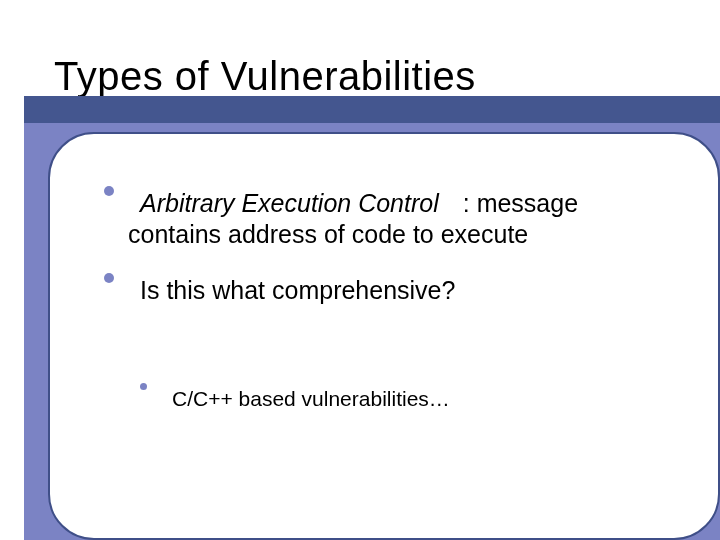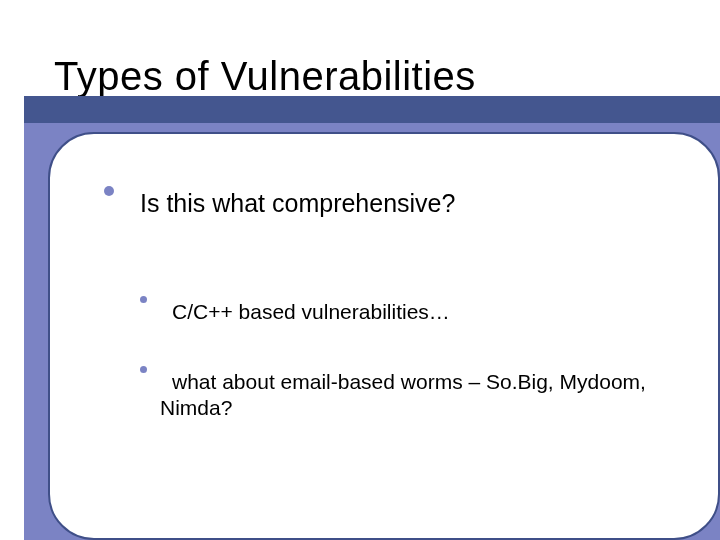--- a/index.html
+++ b/index.html
@@ -109,21 +109,23 @@
 <div class="slide">
   <div class="title-band">
     <div class="title-text">Types of Vulnerabilities</div>
     <div class="title-rule"></div>
     <div class="title-rule-thin"></div>
   </div>
 
   <div class="content-card">
     <ul class="bullets">
       <li>
+        <span class="term">Arbitrary Execution Control</span><span>: message contains address of code to execute</span>
+      </li>
+      <li>
         <span>Is this what comprehensive?</span>
       </li>
     </ul>
     <ul class="sub-bullets">
       <li><span>C/C++ based vulnerabilities…</span></li>
-      <li><span>what about email-based worms – So.Big, Mydoom, Nimda?</span></li>
     </ul>
   </div>
 </div>
 
 </body></html>

